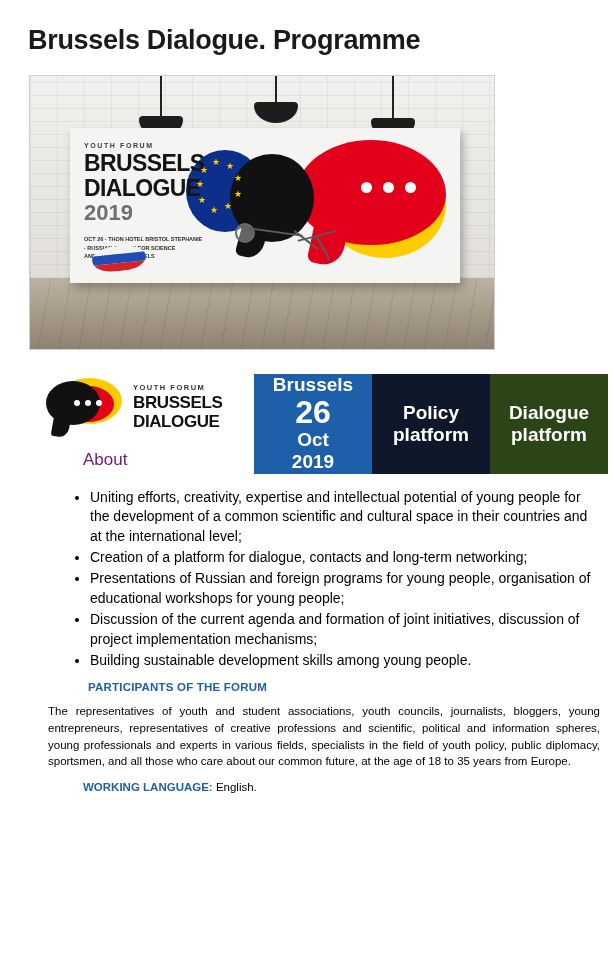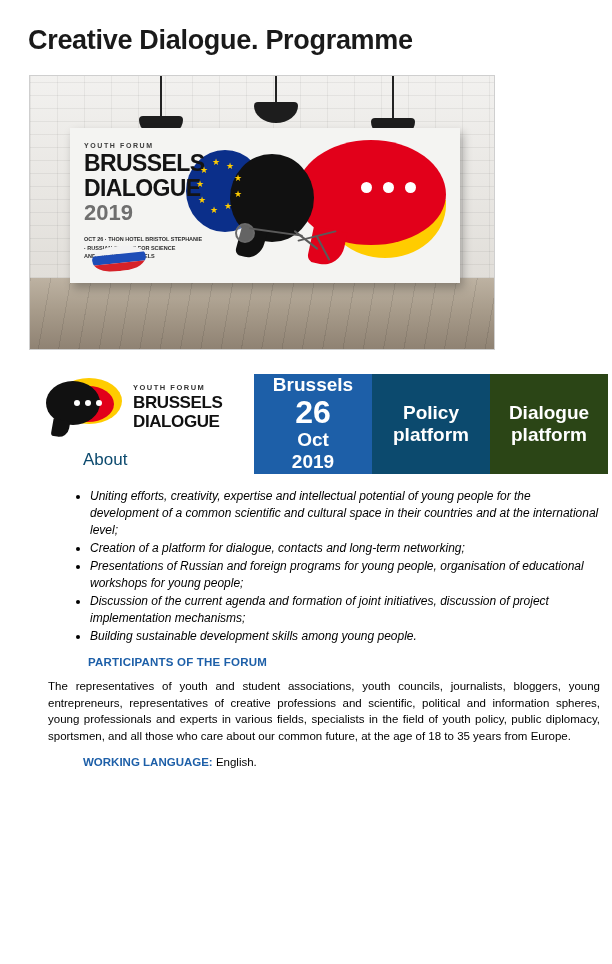--- a/index.html
+++ b/index.html
@@ -317,21 +317,21 @@
     line-height: 1.02;
     color: #111;
     letter-spacing: -0.4px;
     margin-top: 2px;
   }
   .about-link {
     position: absolute;
     left: 83px;
     top: 76px;
     font-size: 17px;
-    color: #0c4a6e;
+    color: #701a75;
   }
 
   .nav-cards {
     position: absolute;
     left: 254px;
     top: 0;
     display: flex;
     height: 100px;
   }
   .nav-card {
@@ -343,21 +343,21 @@
     flex-direction: column;
     align-items: center;
     justify-content: center;
     text-align: center;
     line-height: 1.12;
     box-sizing: border-box;
   }
   .card-date { background: #1d5fa8; font-size: 19px; }
   .card-date .big { font-size: 32px; line-height: 1.05; }
   .card-date .sm { font-size: 19px; line-height: 1.15; }
-  .card-policy { background: #0c4a6e; font-size: 19px; }
+  .card-policy { background: #0f172a; font-size: 19px; }
   .card-creative { background: #2b4516; font-size: 19px; }
 
   
   .content {
     padding: 14px 30px 0 30px;
   }
   .section-head {
     color: #1d5fa8;
     font-weight: bold;
     font-size: 11.5px;
@@ -372,35 +372,34 @@
     margin: 0 0 11px 18px;
     width: 552px;
   }
   p.body b { font-weight: bold; }
   ul.bullets {
     margin: 0 0 11px 0;
     padding-left: 60px;
     width: 510px;
   }
   ul.bullets li {
-    font-size: 12px;
+    font-size: 14px;
     line-height: 1.42;
     margin-bottom: 1px;
-    font-style: italic;
   }
   .working {
     font-size: 11.5px;
     margin: 2px 0 0 53px;
   }
   .working b { color: #1d5fa8; }
 </style>
 </head>
 <body>
 
-<h1 class="page-title">Creative Dialogue. Programme</h1>
+<h1 class="page-title">Brussels Dialogue. Programme</h1>
 
 <div class="hero-wrap">
   <div class="hero-wall"></div>
   <div class="hero-floor"></div>
 
   <div class="lamp lamp1">
       <div class="shade"></div>
     </div>
   <div class="lamp lamp2">
       <div class="shade"></div>

